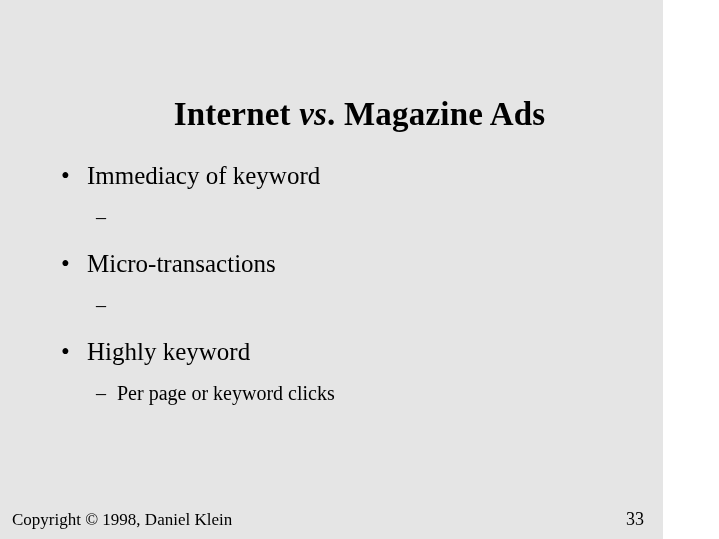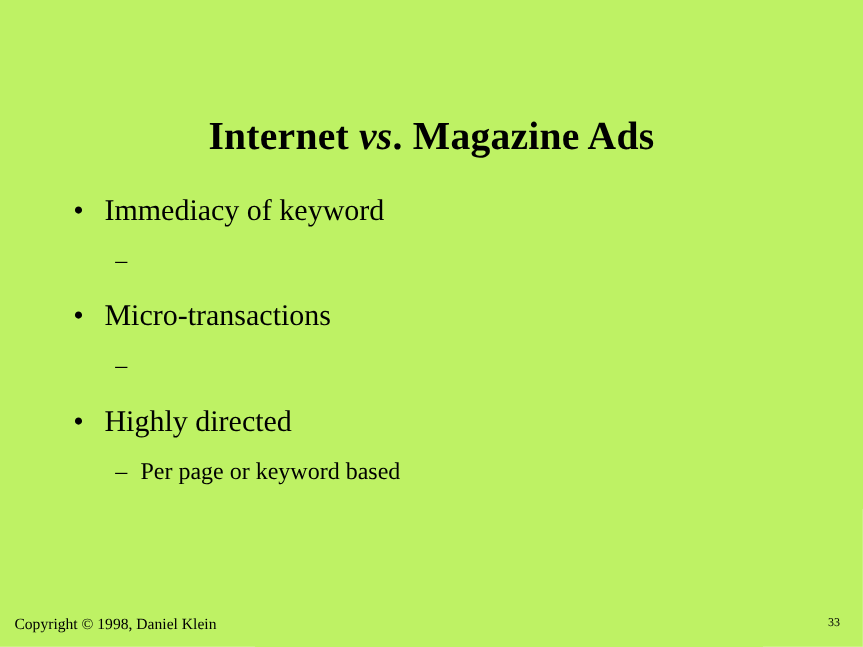--- a/index.html
+++ b/index.html
@@ -9,23 +9,23 @@
   }
   body {
     width: 719px;
     height: 539px;
     overflow: hidden;
     font-family: "Liberation Serif", "DejaVu Serif", serif;
     color: #000000;
   }
   #slide {
     position: relative;
-    width: 719px;
+    width: 663px;
     height: 539px;
-    background: #bef264;
+    background: #e5e5e5;
   }
 
   
   #slide-title {
     position: absolute;
     left: 0;
     top: 72px;
     width: 719px;
     text-align: center;
     font-size: 33px;
@@ -82,29 +82,29 @@
     top: 0;
     font-size: 20px;
     line-height: 26px;
   }
 
   
   #footer-copyright {
     position: absolute;
     left: 12px;
     top: 511px;
-    font-size: 13px;
+    font-size: 17px;
     line-height: 17px;
     white-space: nowrap;
   }
   #footer-pagenumber {
     position: absolute;
     right: 19px;
     top: 511px;
-    font-size: 10px;
+    font-size: 18px;
     line-height: 17px;
     text-align: right;
     white-space: nowrap;
   }
 </style>
 </head>
 <body>
 
 <div id="slide">
 
@@ -128,25 +128,25 @@
         <span class="text">Micro-transactions</span>
       </div>
       <div class="l2">
         <span class="marker">–</span>
       </div>
     </div>
 
     <div class="group">
       <div class="l1">
         <span class="marker">•</span>
-        <span class="text">Highly directed</span>
+        <span class="text">Highly keyword</span>
       </div>
       <div class="l2">
         <span class="marker">–</span>
-        <span class="text">Per page or keyword based</span>
+        <span class="text">Per page or keyword clicks</span>
       </div>
     </div>
 
   </div>
 
   <div id="footer-copyright">Copyright © 1998, Daniel Klein</div>
   <div id="footer-pagenumber">33</div>
 
 </div>
 

